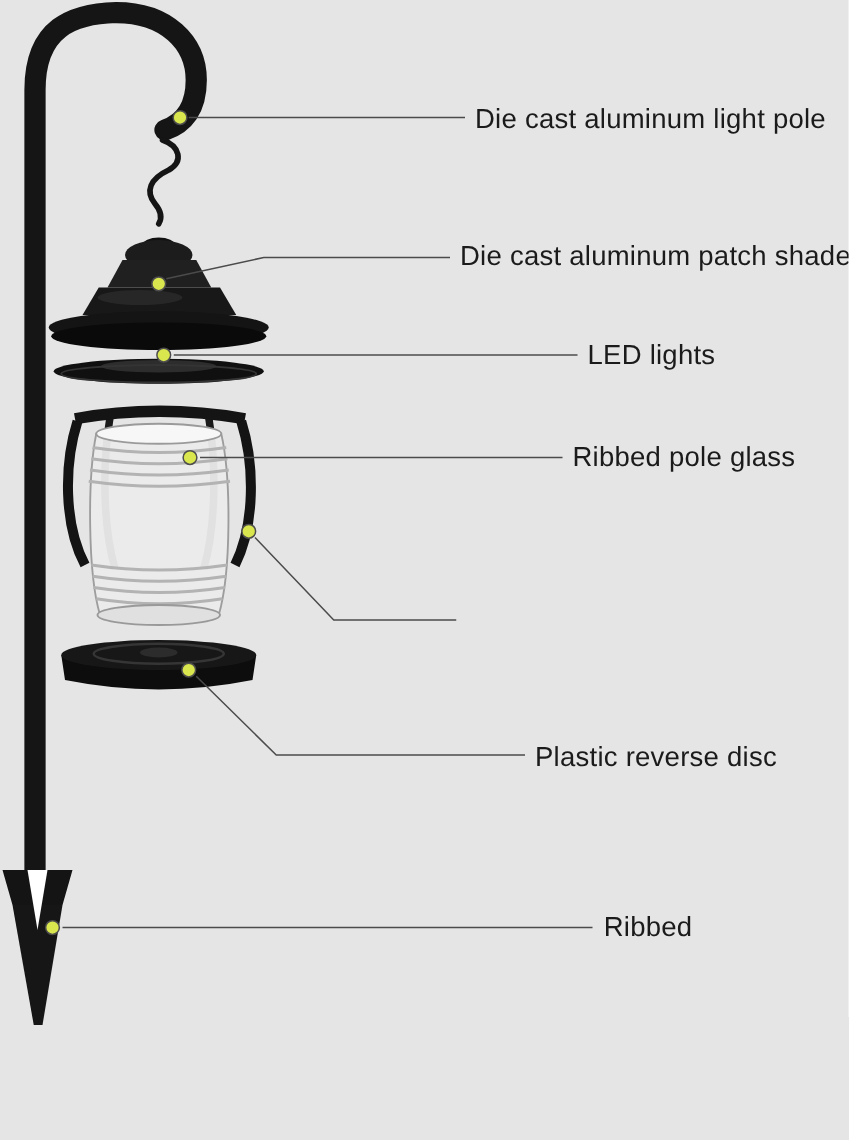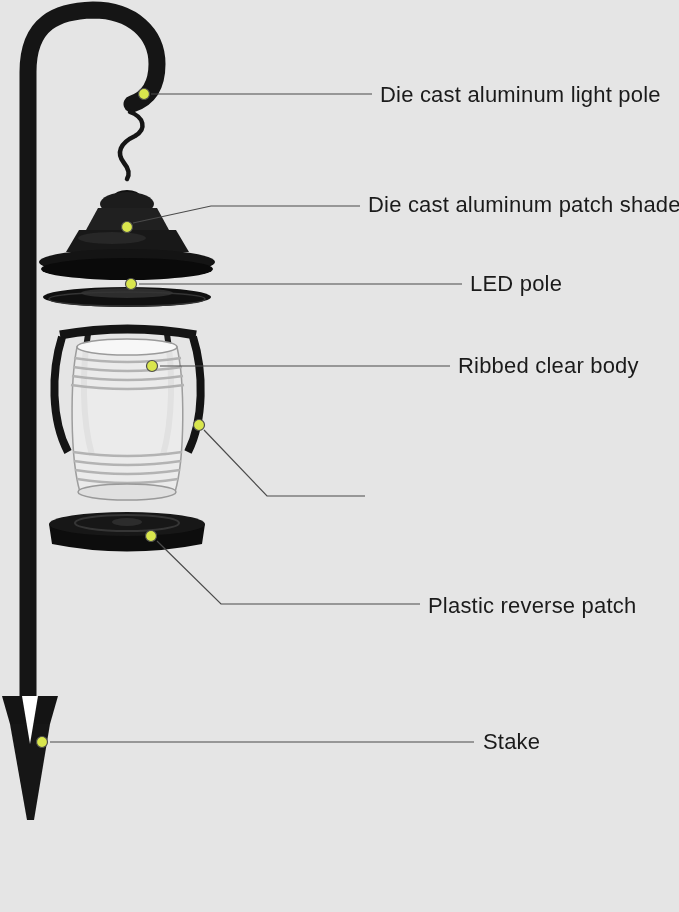--- a/index.html
+++ b/index.html
@@ -113,22 +113,22 @@
       <circle cx="199" cy="425" r="5.5" fill="#d9e64d"></circle>
       <circle cx="151" cy="536" r="5.5" fill="#d9e64d"></circle>
       <circle cx="42" cy="742" r="5.5" fill="#d9e64d"></circle>
     </g>
   </svg>
 
   <div class="part-label" style="left:380px; top:82px;">Die cast aluminum light pole</div>
 
   <div class="part-label" style="left:368px; top:192px;">Die cast aluminum patch shade</div>
 
-  <div class="part-label" style="left:470px; top:271px;">LED pole</div>
+  <div class="part-label" style="left:470px; top:271px;">LED lights</div>
 
-  <div class="part-label" style="left:458px; top:353px;">Ribbed clear body</div>
+  <div class="part-label" style="left:458px; top:353px;">Ribbed pole glass</div>
 
 
-  <div class="part-label" style="left:428px; top:593px;">Plastic reverse patch</div>
+  <div class="part-label" style="left:428px; top:593px;">Plastic reverse disc</div>
 
-  <div class="part-label" style="left:483px; top:729px;">Stake</div>
+  <div class="part-label" style="left:483px; top:729px;">Ribbed</div>
 
 </div>
 
 </body></html>

